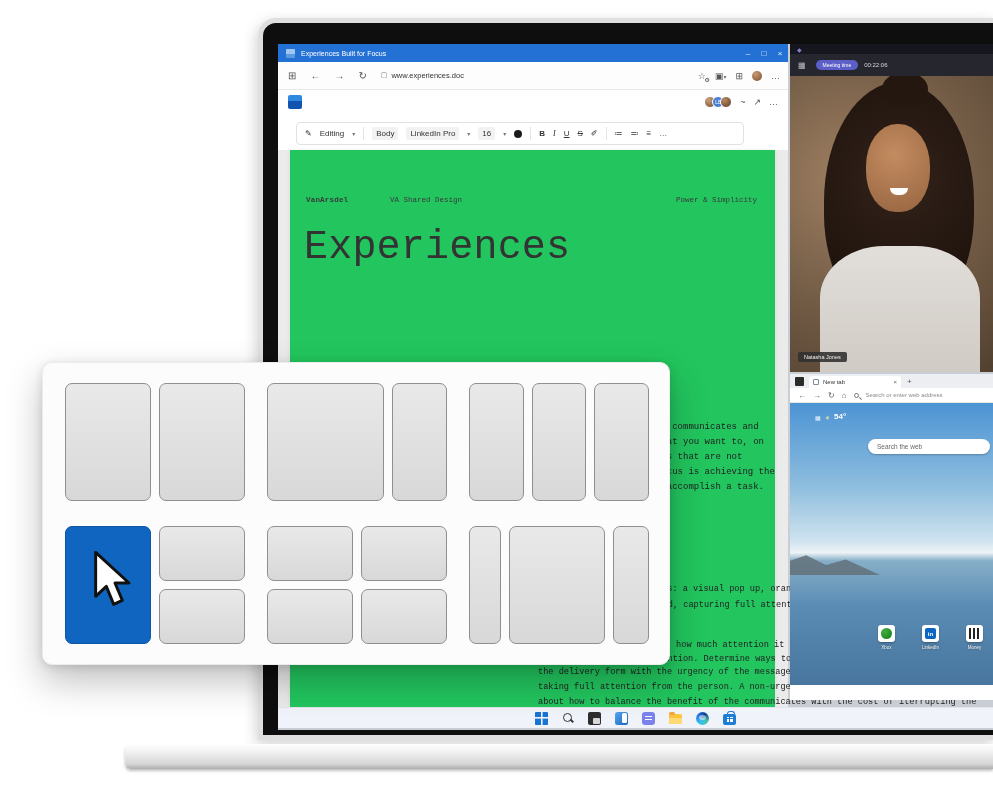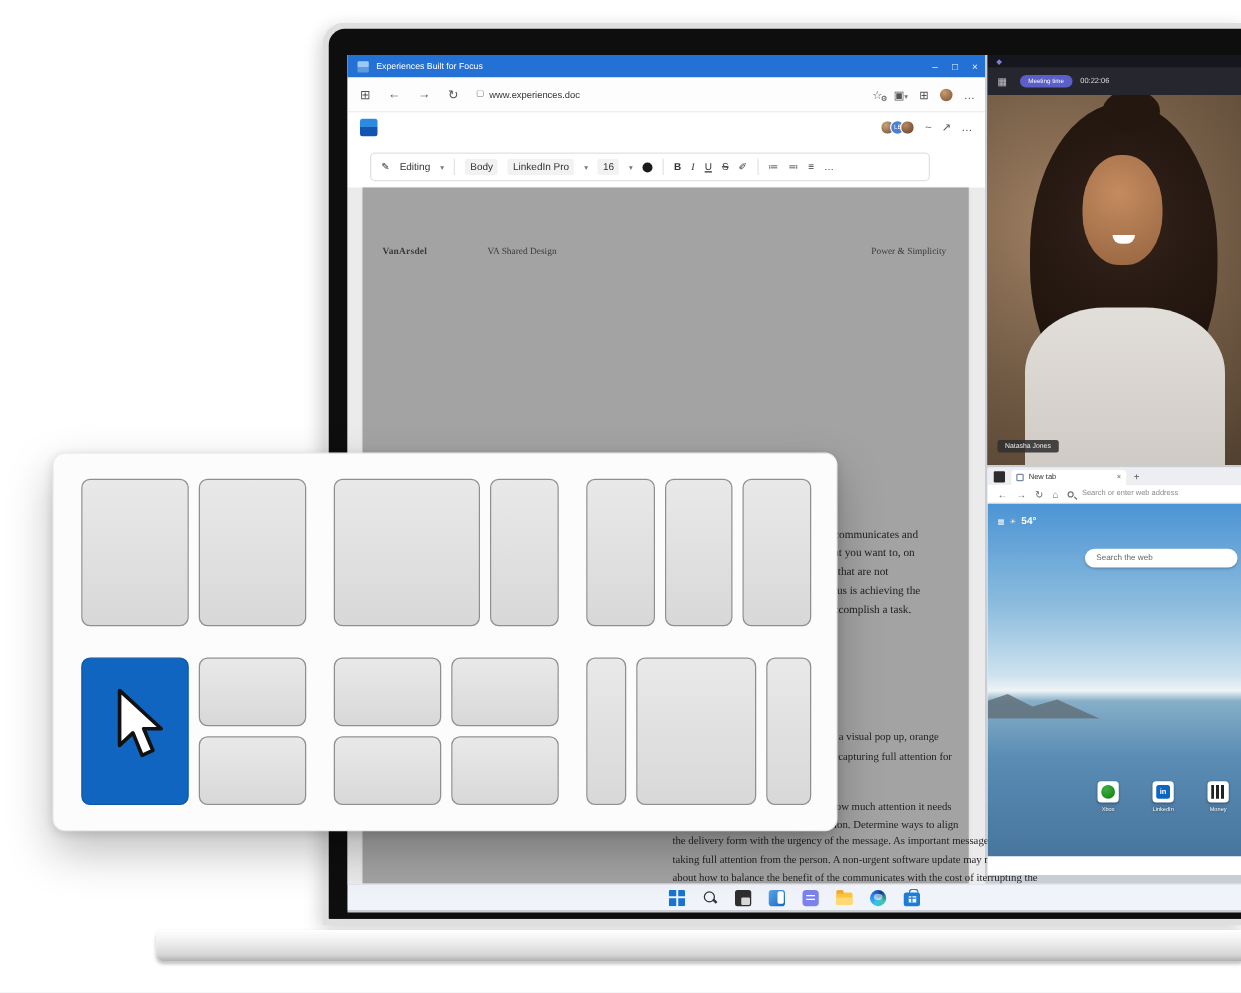--- a/index.html
+++ b/index.html
@@ -48,22 +48,22 @@
              border:1px solid #e1e1e1; border-radius:4px; display:flex; align-items:center;
              font-size:8px; color:#333; padding:0 8px; gap:8px; background:#fff; }
   .fmt-sep { width:1px; height:13px; background:#e4e4e4; }
   .fmt-chip { background:#f2f2f2; border-radius:2px; padding:2px 4px; }
   .chev { font-size:6px; color:#777; }
   .dot-swatch { width:8px; height:8px; background:#1b1b1b; border-radius:50%; }
   .fmt-b { font-weight:bold; } .fmt-i { font-style:italic; font-family:"Liberation Serif",serif; }
   .fmt-u { text-decoration:underline; } .fmt-s { text-decoration:line-through; }
 
   .doc-area { position:absolute; left:0; top:106px; width:100%; height:557px; background:#ebebeb; }
-  .page { position:absolute; left:12px; top:0; width:485px; height:557px; background:#a3a3a3;
-          box-shadow:0 0 4px rgba(0,0,0,.08); font-family:Liberation Serif, serif; color:#2f2f2f; }
+  .page { position:absolute; left:12px; top:0; width:485px; height:557px; background:#22c55e;
+          box-shadow:0 0 4px rgba(0,0,0,.08); font-family:Liberation Mono, monospace; color:#2f2f2f; }
   .doc-head { position:absolute; top:46px; left:0; width:100%; font-size:7.5px; color:#3a3a3a; }
   .brand { position:absolute; left:16px; top:0; font-weight:bold; letter-spacing:.2px; }
   .subhead { position:absolute; left:100px; top:0;text-align:right; }
   .tagline { position:absolute; right:18px; top:0; }
   .headline { position:absolute; left:14px; top:72px; font-size:40px; line-height:52px; color:#333; letter-spacing:.2px; }
   .colfrag { position:absolute; left:366px; top:270px; font-size:9px; line-height:15px; color:#222; white-space:nowrap; }
   .bfrag { position:absolute; font-size:8.6px; color:#222; white-space:nowrap; }
 
   
   .teams-win { position:absolute; left:512px; top:0; width:203px; height:328px; background:#1e1e28; overflow:hidden; }
@@ -96,21 +96,21 @@
   .newtab-plus { font-size:8px; color:#555; margin-left:6px; }
   .nav-bar { position:absolute; left:0; top:14px; width:100%; height:15px; background:#fff; border-bottom:1px solid #e8e8e8;
              display:flex; align-items:center; gap:7px; padding-left:8px; font-size:8px; color:#666; }
   .nav-bar .ph { font-size:6px; color:#8a8a8a; }
   .mag { width:5px; height:5px; border:1px solid #777; border-radius:50%; position:relative; }
   .mag::after { content:""; position:absolute; left:4px; top:4px; width:3px; height:1px; background:#777; transform:rotate(45deg); }
   .ntp { position:absolute; left:0; top:29px; width:100%; height:282px; overflow:hidden;
          background:linear-gradient(180deg,#4c94d4 0%, #8fbede 30%, #cfe3ef 49%, #eef4f6 53%, #86aec8 56%, #5a8cb4 72%, #47759e 100%); }
   .mtn { position:absolute; left:0; top:150px; width:90px; height:22px; background:#62717a;
          clip-path:polygon(0 100%, 0 35%, 18% 10%, 40% 55%, 62% 30%, 100% 100%); opacity:.85; }
-  .weather { position:absolute; left:8px; top:9px; display:flex; align-items:flex-end; gap:4px; color:#fff; }
+  .weather { position:absolute; left:25px; top:9px; display:flex; align-items:flex-end; gap:4px; color:#fff; }
   .weather .wg { font-size:6px; opacity:.9; } .weather .sun { font-size:6px; color:#ffe9a8; }
   .temp { font-size:8px; font-weight:bold; }
   .websearch { position:absolute; right:3px; top:36px; width:122px; height:15px; background:#fff; border-radius:8px;
                box-shadow:0 1px 2px rgba(0,0,0,.25); display:flex; align-items:center; font-size:6.5px; color:#666; padding-left:9px; }
   .tiles { position:absolute; left:88px; top:222px; display:flex; gap:27px; }
   .tile { display:flex; flex-direction:column; align-items:center; }
   .tile-ic { width:17px; height:17px; background:#fff; border-radius:3px; box-shadow:0 1px 2px rgba(0,0,0,.3);
              display:flex; align-items:center; justify-content:center; }
   .xbox-ball { width:11px; height:11px; border-radius:50%; background:radial-gradient(circle at 35% 30%,#3fae3f,#107c10); }
   .li-sq { width:11px; height:11px; border-radius:2px; background:#0a66c2; color:#fff; font-size:6px; font-weight:bold;
@@ -235,20 +235,21 @@
         </div>
 
         <div class="doc-area">
           <div class="page">
             <div class="doc-head">
               <span class="brand">VanArsdel</span>
               <span class="subhead">VA Shared Design</span>
               <span class="tagline">Power &amp; Simplicity</span>
             </div>
             <div class="headline">
+              <div>Experiences</div>
             </div>
             <div class="colfrag">
               <div>gy communicates and</div>
               <div>what you want to, on</div>
               <div>ays that are not</div>
               <div>Focus is achieving the</div>
               <div>o accomplish a task.</div>
             </div>
             <div class="bfrag" style="left:367px;top:434px;">tes: a visual pop up, orange</div>
             <div class="bfrag" style="left:352px;top:450px;">needed, capturing full attention for</div>

